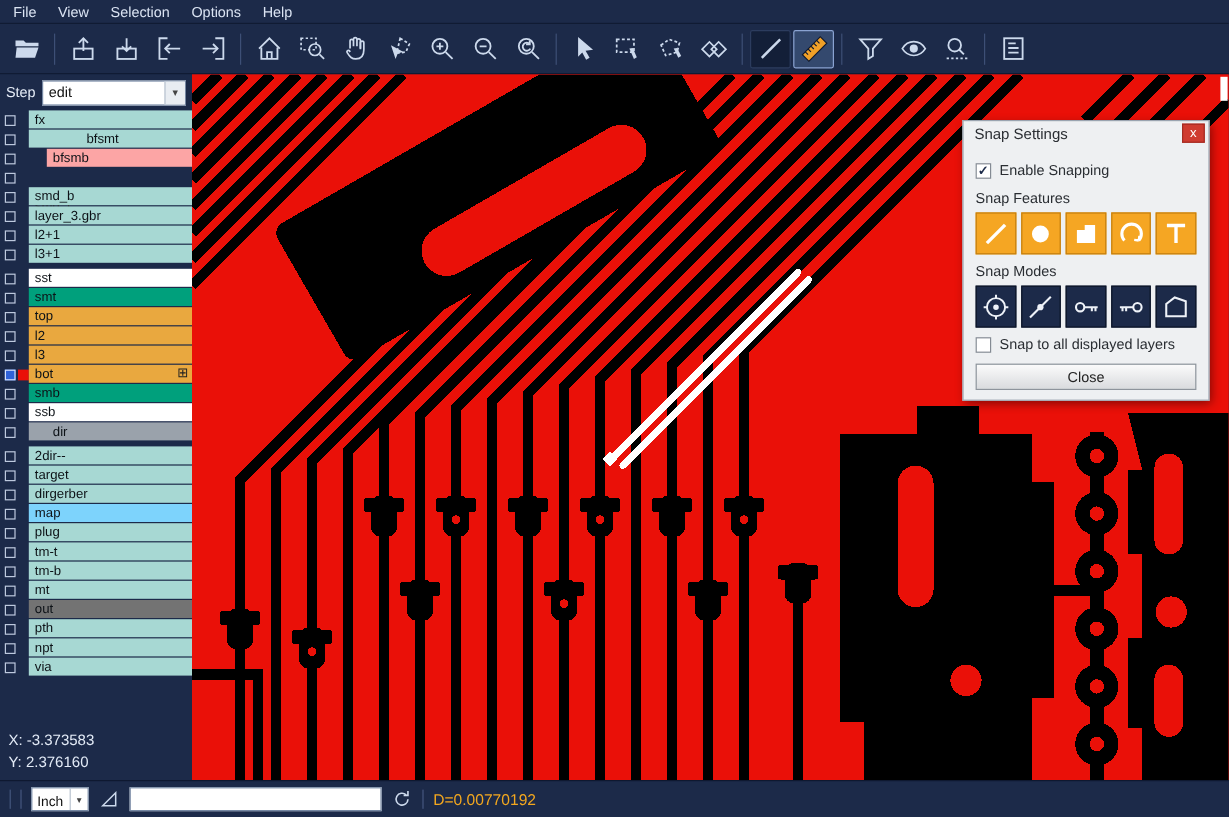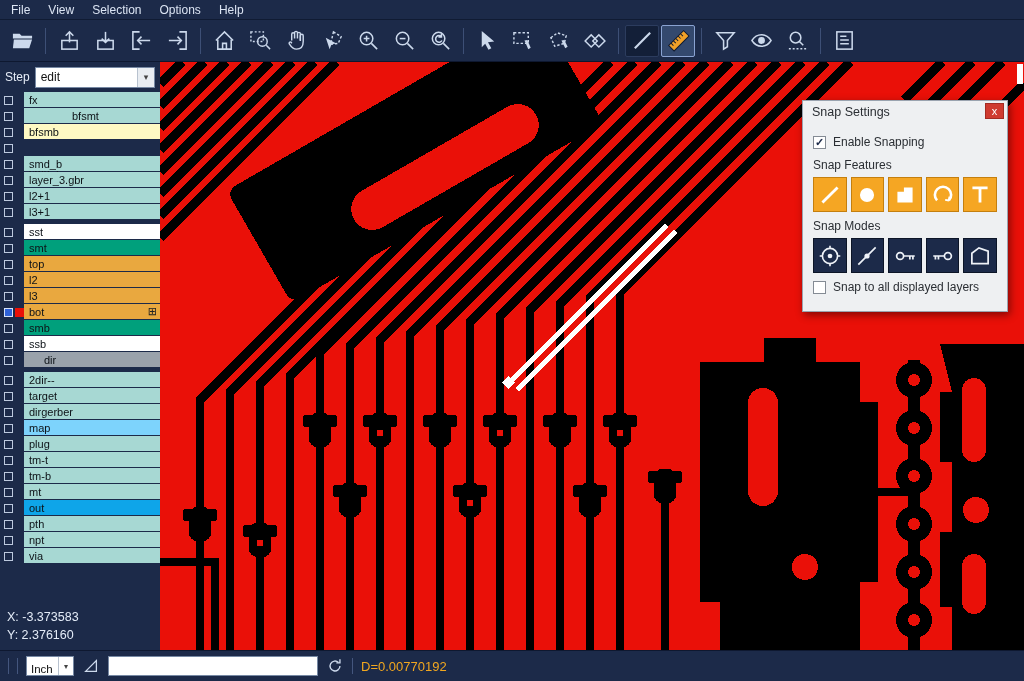--- a/index.html
+++ b/index.html
@@ -240,21 +240,21 @@
               <span class="layer-cb"></span>
             </span>
             <span class="layer-name" style="background: rgb(167, 216, 211); padding-left: 48px;">
               <span>bfsmt</span>
             </span>
           </div>
           <div class="layer-row">
             <span class="layer-left">
               <span class="layer-cb"></span>
             </span>
-            <span class="layer-name" style="background: #fef9c3;">
+            <span class="layer-name" style="background: #fca5a5; margin-left: 15px;">
               <span>bfsmb</span>
             </span>
           </div>
           <div class="layer-row">
             <span class="layer-left">
               <span class="layer-cb"></span>
             </span>
             <span class="layer-name" style="background: #c2410c; margin-top: 32px;">
               <span>smd_t</span>
             </span>
@@ -428,21 +428,21 @@
               <span class="layer-cb"></span>
             </span>
             <span class="layer-name" style="background: rgb(167, 216, 211);">
               <span>mt</span>
             </span>
           </div>
           <div class="layer-row">
             <span class="layer-left">
               <span class="layer-cb"></span>
             </span>
-            <span class="layer-name" style="background: #0ea5e9;">
+            <span class="layer-name" style="background: #737373;">
               <span>out</span>
             </span>
           </div>
           <div class="layer-row">
             <span class="layer-left">
               <span class="layer-cb"></span>
             </span>
             <span class="layer-name" style="background: rgb(167, 216, 211);">
               <span>pth</span>
             </span>
@@ -640,20 +640,21 @@
               <div class="mode-btn">
                 <svg viewBox="0 0 24 24" fill="none" stroke="#eef2f8" stroke-width="1.6">
                   <path d="M4.5 19V9.5L11 4.5l8.5 3V19z"></path>
                 </svg>
               </div>
             </div>
           <div class="snap-check">
             <span class="cbox"></span>
             <span>Snap to all displayed layers</span>
           </div>
+          <button class="snap-close">Close</button>
         </div>
       </div>
     </div>
   </div>
 
   <div class="statusbar">
     <div class="grip"></div>
     <div class="grip"></div>
     <div class="unit-select">
       <span>Inch</span>

